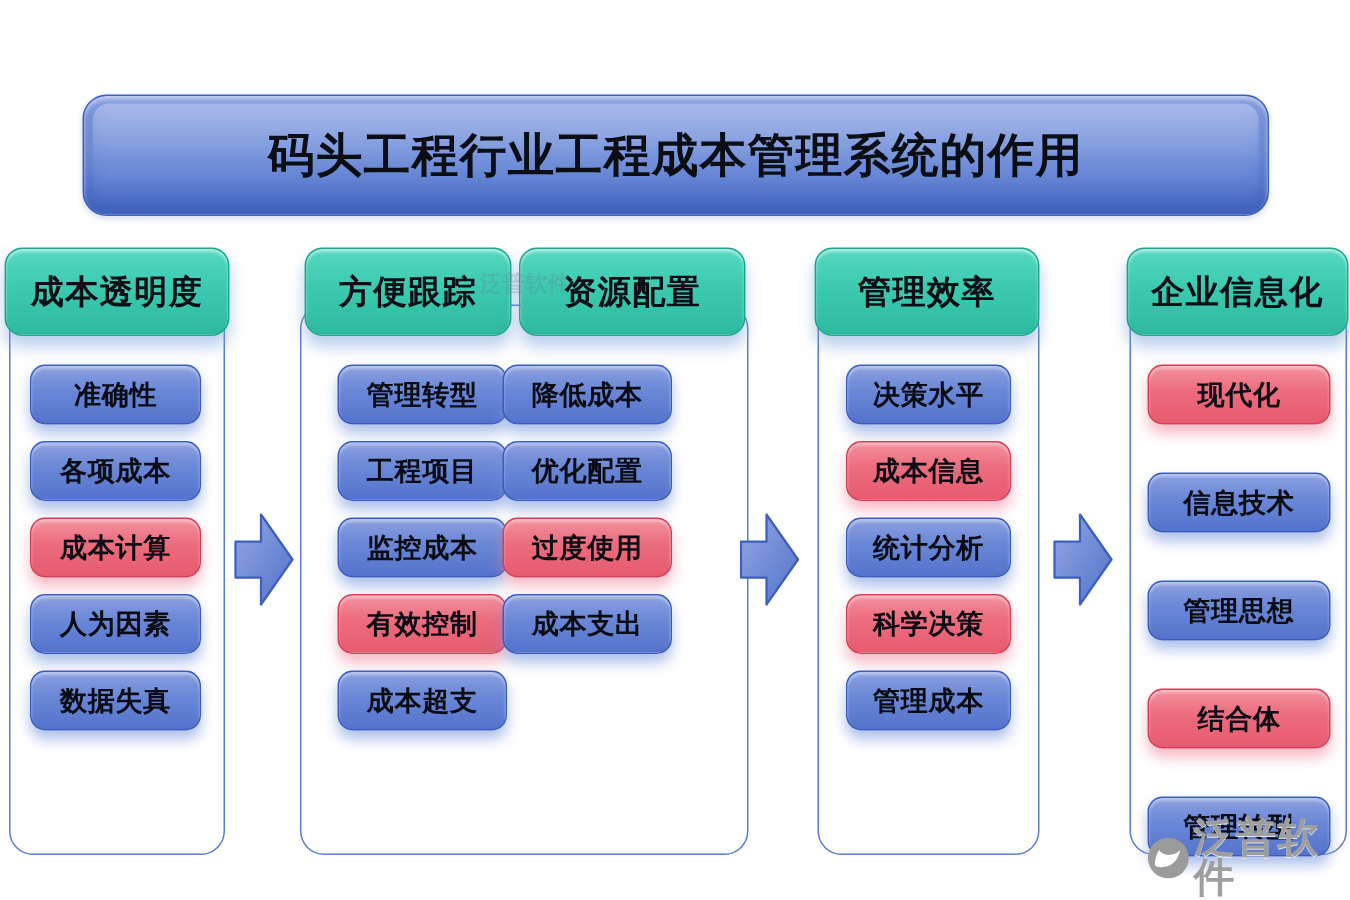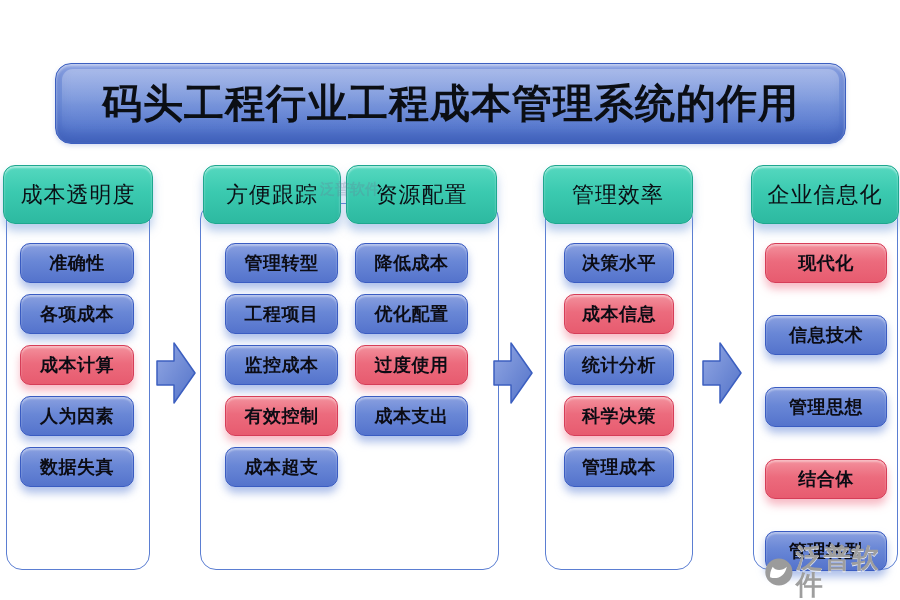--- a/index.html
+++ b/index.html
@@ -20,21 +20,21 @@
     display:flex;align-items:center;justify-content:center;
   }
   .banner::before{
     content:"";position:absolute;left:6px;top:5px;right:6px;bottom:9px;
     border-radius:11px;
     background:linear-gradient(180deg,rgba(255,255,255,.28),rgba(255,255,255,.06) 55%,rgba(255,255,255,0));
     pointer-events:none;
   }
   .banner .title{
     position:relative;z-index:1;
-    font-size:40px;font-weight:700;color:#0b0e14;letter-spacing:1px;
+    font-size:31px;font-weight:700;color:#0b0e14;letter-spacing:1px;
   }
 
   
   .panel{
     position:absolute;top:203px;height:365px;
     background:#ffffff;
     border:1.5px solid #5b7ed2;
     border-radius:16px;
     z-index:1;
   }
@@ -44,36 +44,36 @@
   .panel4{left:753px;width:143px;}
 
   
   .ghead{
     position:absolute;top:165px;height:57px;z-index:2;
     border-radius:12px;
     background:linear-gradient(180deg,#55d8bf 0%,#3bcab0 45%,#2db9a0 100%);
     border:1.5px solid #1ea78e;
     box-shadow:0 7px 10px rgba(120,160,220,.5), inset 0 2px 2px rgba(255,255,255,.5);
     display:flex;align-items:center;justify-content:center;
-    font-size:22px;font-weight:400;color:#0b0e14;letter-spacing:1px;
+    font-size:22px;font-weight:700;color:#0b0e14;letter-spacing:1px;
   }
   .ghead1{left:3px;width:148px;}
   .ghead2{left:203px;width:136px;}
   .ghead3{left:346px;width:149px;}
   .ghead4{left:543px;width:148px;}
   .ghead5{left:751px;width:146px;}
 
   
   .items{
     position:absolute;top:243px;z-index:2;
     display:flex;flex-direction:column;gap:11px;
   }
   .itemsc1{left:20px;width:114px;}
   .itemsc2{left:225px;width:113px;}
-  .itemsc3{left:355px;width:113px;}
+  .itemsc3{left:335px;width:113px;}
   .itemsc4{left:564px;width:110px;}
   .itemsc5{left:765px;width:122px;gap:32px;}
 
   .item{
     height:40px;border-radius:10px;box-sizing:border-box;
     display:flex;align-items:center;justify-content:center;
     font-size:18px;font-weight:700;color:#0c0c14;letter-spacing:.5px;
   }
   .item.blue{
     background:linear-gradient(180deg,#8aa0e0 0%,#6987d6 45%,#5473cc 100%);

